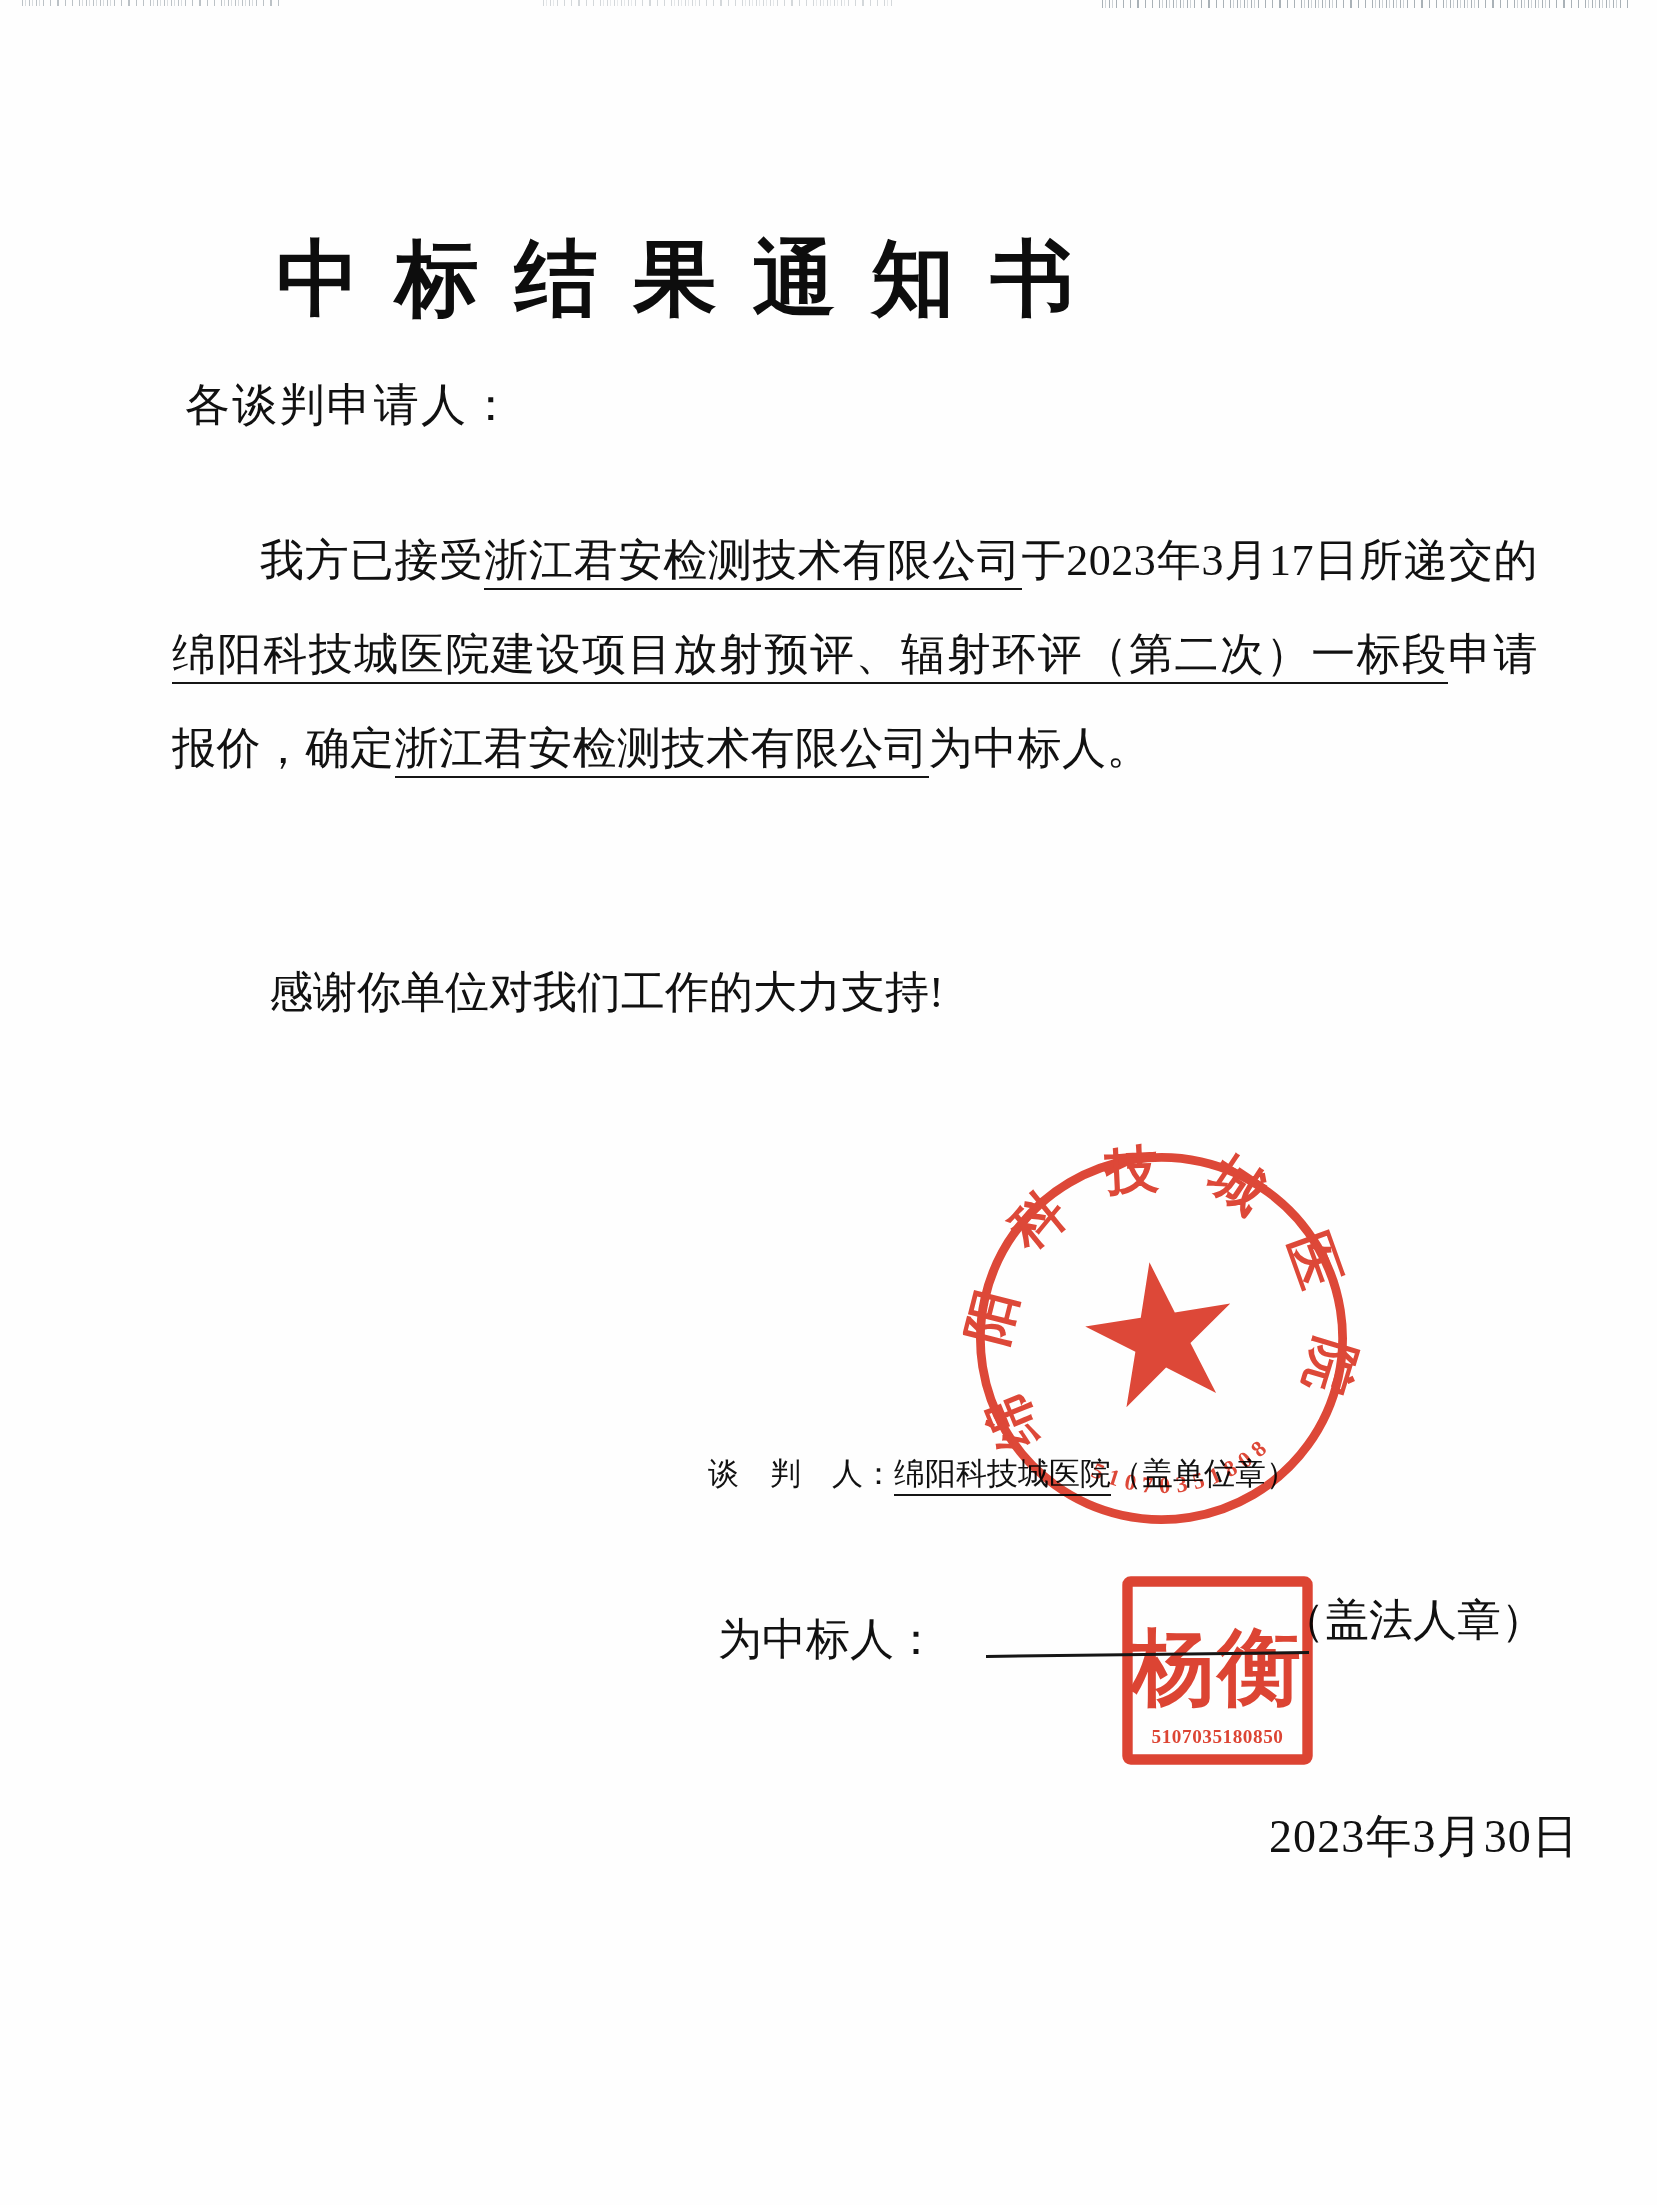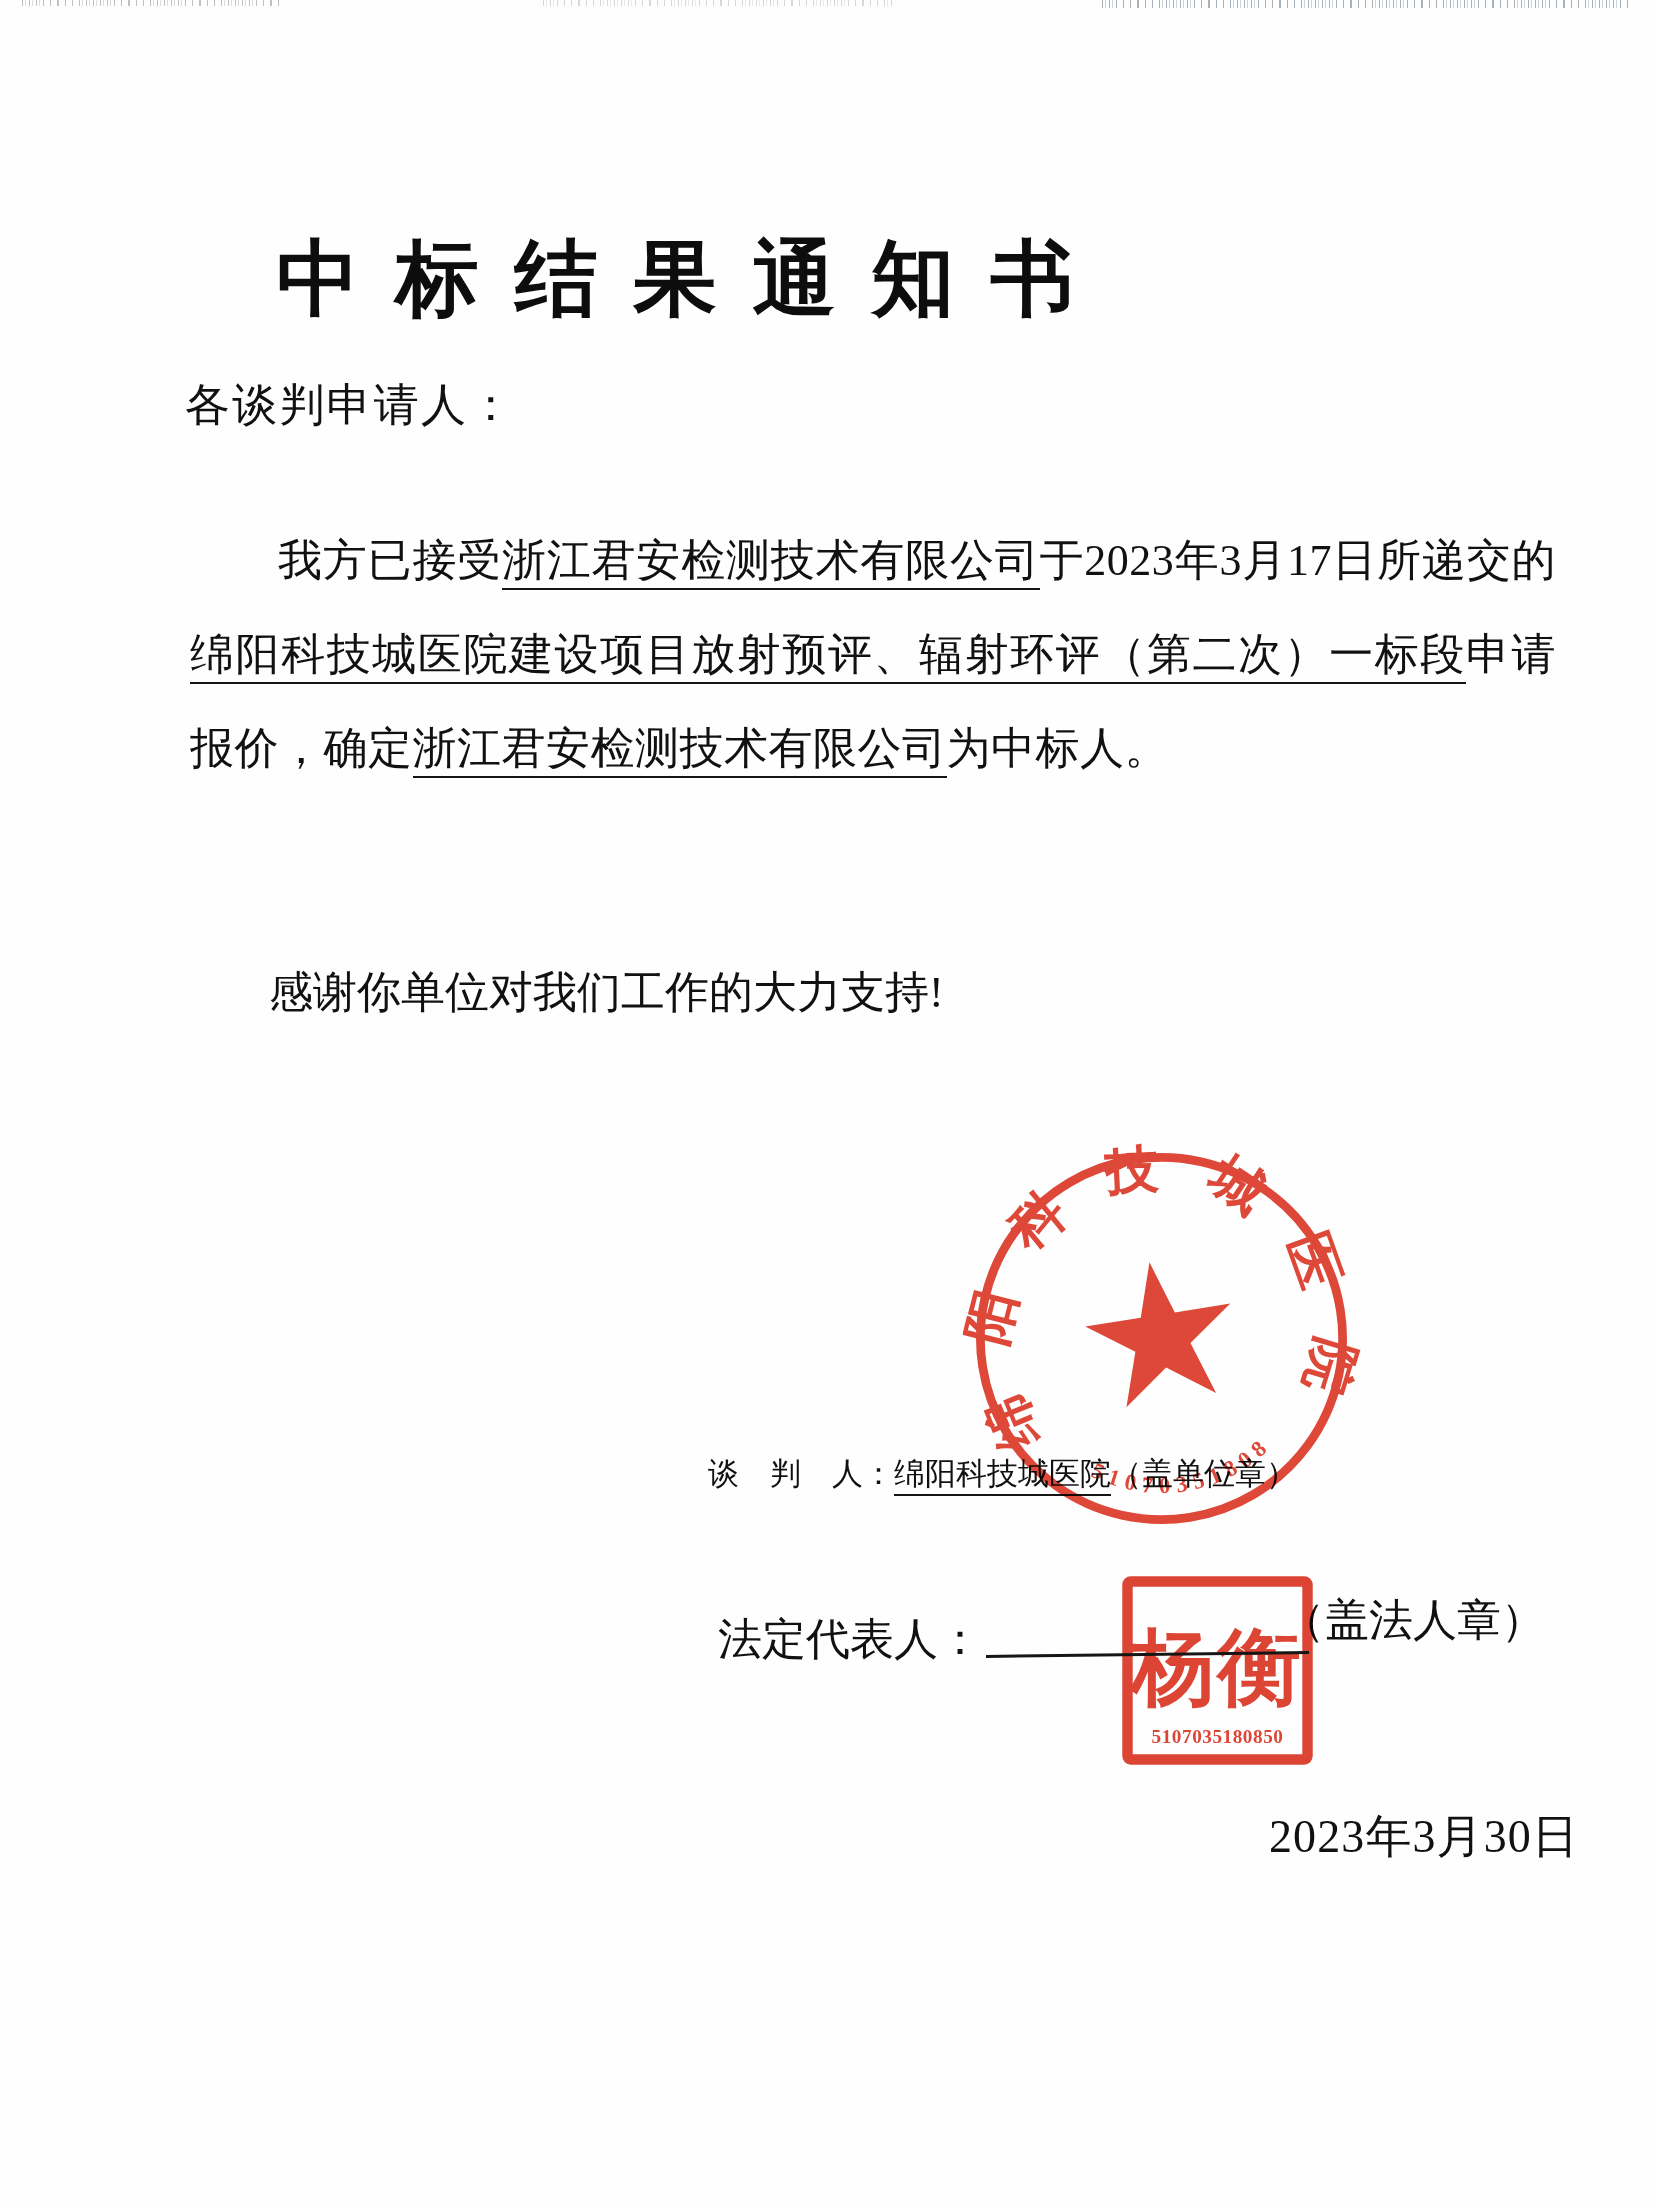--- a/index.html
+++ b/index.html
@@ -24,21 +24,21 @@
     font-family:"Liberation Sans","DejaVu Sans",sans-serif;
     font-weight:900;font-size:83px;letter-spacing:36px;
     padding-left:36px;box-sizing:border-box;
     color:#0d0d0d;
   }
   .salutation{
     position:absolute;left:185px;top:375px;
     font-size:45px;letter-spacing:2.2px;
   }
   .para{
-    position:absolute;left:190px;top:514px;width:1366px;
+    position:absolute;left:172px;top:514px;width:1366px;
     font-size:44px;line-height:94px;
     text-indent:88px;text-align:justify;letter-spacing:0.5px;
   }
   .u{border-bottom:2.7px solid #151515;padding-bottom:3.3px;}
   .thanks{
     position:absolute;left:181px;top:946px;width:1366px;
     font-size:44px;line-height:94px;text-indent:88px;
   }
   .sig-line-negotiator{
     position:absolute;left:708px;top:1453px;
@@ -82,21 +82,21 @@
 <div class="title">中标结果通知书</div>
 
 <div class="salutation">各谈判申请人：</div>
 
 <div class="para"><span>我方已接受</span><span class="u">浙江君安检测技术有限公司</span><span>于2023年3月17日所递交的</span><span class="u">绵阳科技城医院建设项目放射预评、辐射环评（第二次）一标段</span><span>申请报价，确定</span><span class="u">浙江君安检测技术有限公司</span><span>为中标人。</span></div>
 
 <div class="thanks">感谢你单位对我们工作的大力支持!</div>
 
 <div class="sig-line-negotiator"><span>谈　判　人：</span><span class="u">绵阳科技城医院</span><span>（盖单位章）</span></div>
 
-<div class="sig-line-legal"><span>法定代表人：</span></div>
+<div class="sig-line-legal"><span>为中标人：</span></div>
 <div class="blank-line"></div>
 <div class="legal-note">（盖法人章）</div>
 
 <div class="doc-date">2023年3月30日</div>
 
 <svg class="round-stamp" viewBox="0 0 760 760">
   <circle cx="380" cy="380" r="352" fill="none" stroke="#dc3a28" stroke-width="17"></circle>
   <polygon fill="#dc3a28" points="380,230 413.5,333.9 522.7,333.6 434.2,397.6 468.2,501.4 380,437 291.8,501.4 325.8,397.6 237.3,333.6 346.5,333.9"></polygon>
   <defs>
     <path id="orgArc" d="M 172 588 A 295 295 0 1 1 588 588" fill="none"></path>

